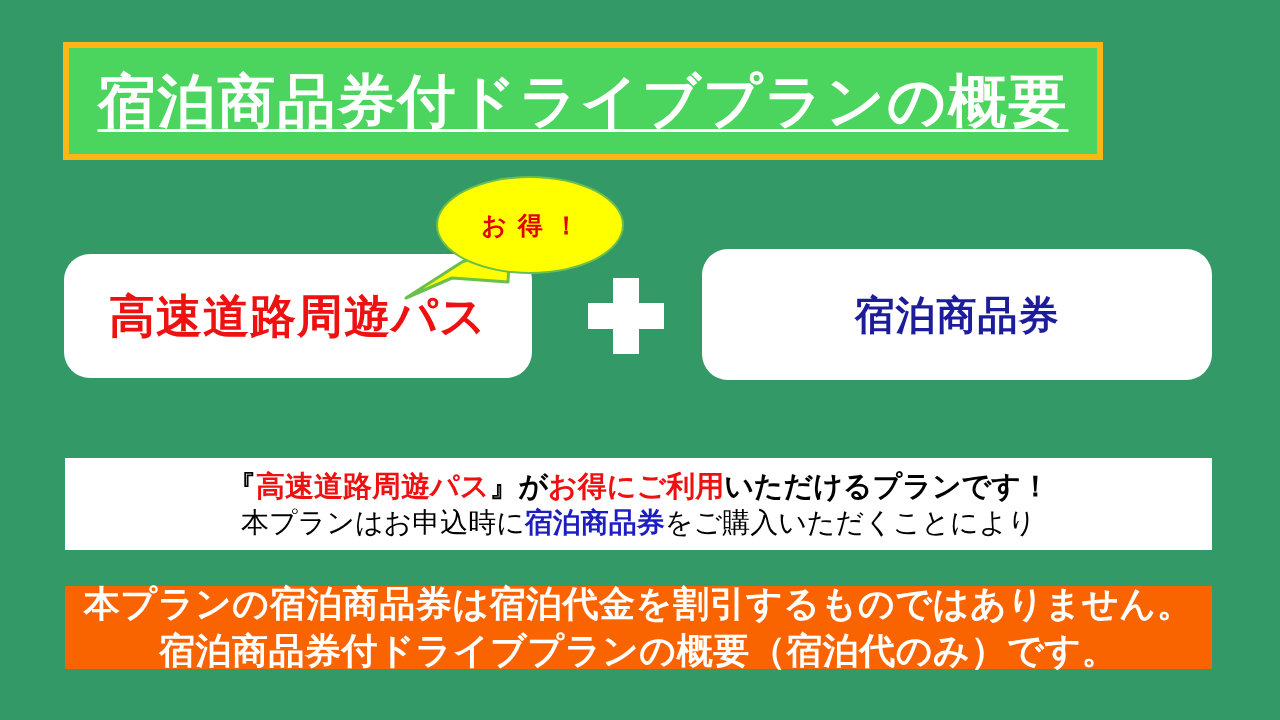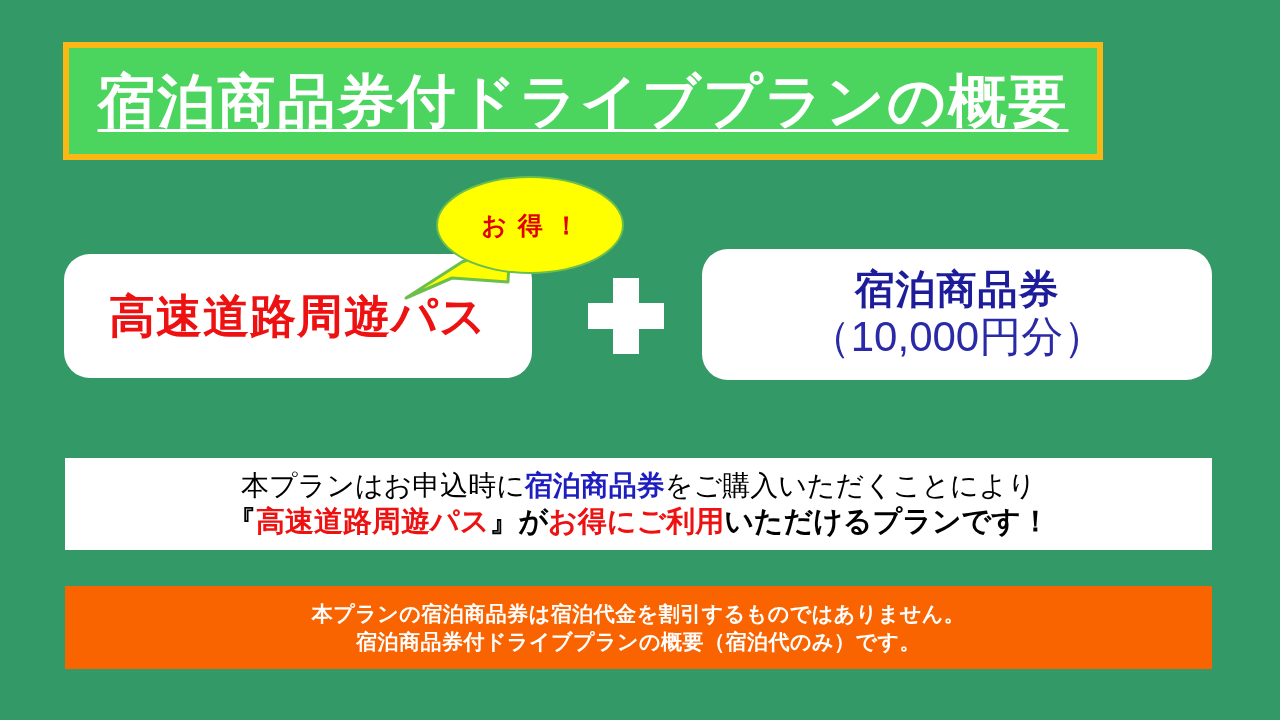--- a/index.html
+++ b/index.html
@@ -196,21 +196,21 @@
     width: 1147px;
     height: 83px;
     background: #FA6400;
     display: flex;
     flex-direction: column;
     align-items: center;
     justify-content: center;
   }
   .panel-orange .line {
     color: #FFFFFF;
-    font-size: 21px;
+    font-size: 36px;
     font-weight: bold;
     white-space: nowrap;
     line-height: 1.3;
     letter-spacing: 0.5px;
   }
 </style>
 </head>
 <body>
 
 <div class="slide">
@@ -231,30 +231,29 @@
     <div class="card-left-text">高速道路周遊パス</div>
   </div>
 
   <div class="plus">
     <div class="plus-bar h"></div>
     <div class="plus-bar v"></div>
   </div>
 
   <div class="card card-right">
     <div class="card-right-line1">宿泊商品券</div>
-    <div class="card-right-line2">（10,000円分）</div>
   </div>
 
   <div class="panel-white">
+    <div class="line line2">
+      <span class="t-black">『</span><span class="t-red">高速道路周遊パス</span><span class="t-black">』が</span><span class="t-red">お得にご利用</span><span class="t-black">いただけるプランです！</span>
+    </div>
     <div class="line line1">
       <span class="t-black">本プランはお申込時に</span><span class="t-blue">宿泊商品券</span><span class="t-black">をご購入いただくことにより</span>
     </div>
-    <div class="line line2">
-      <span class="t-black">『</span><span class="t-red">高速道路周遊パス</span><span class="t-black">』が</span><span class="t-red">お得にご利用</span><span class="t-black">いただけるプランです！</span>
-    </div>
   </div>
 
   <div class="panel-orange">
     <div class="line">本プランの宿泊商品券は宿泊代金を割引するものではありません。</div>
     <div class="line">宿泊商品券付ドライブプランの概要（宿泊代のみ）です。</div>
   </div>
 
 </div>
 
 </body></html>

